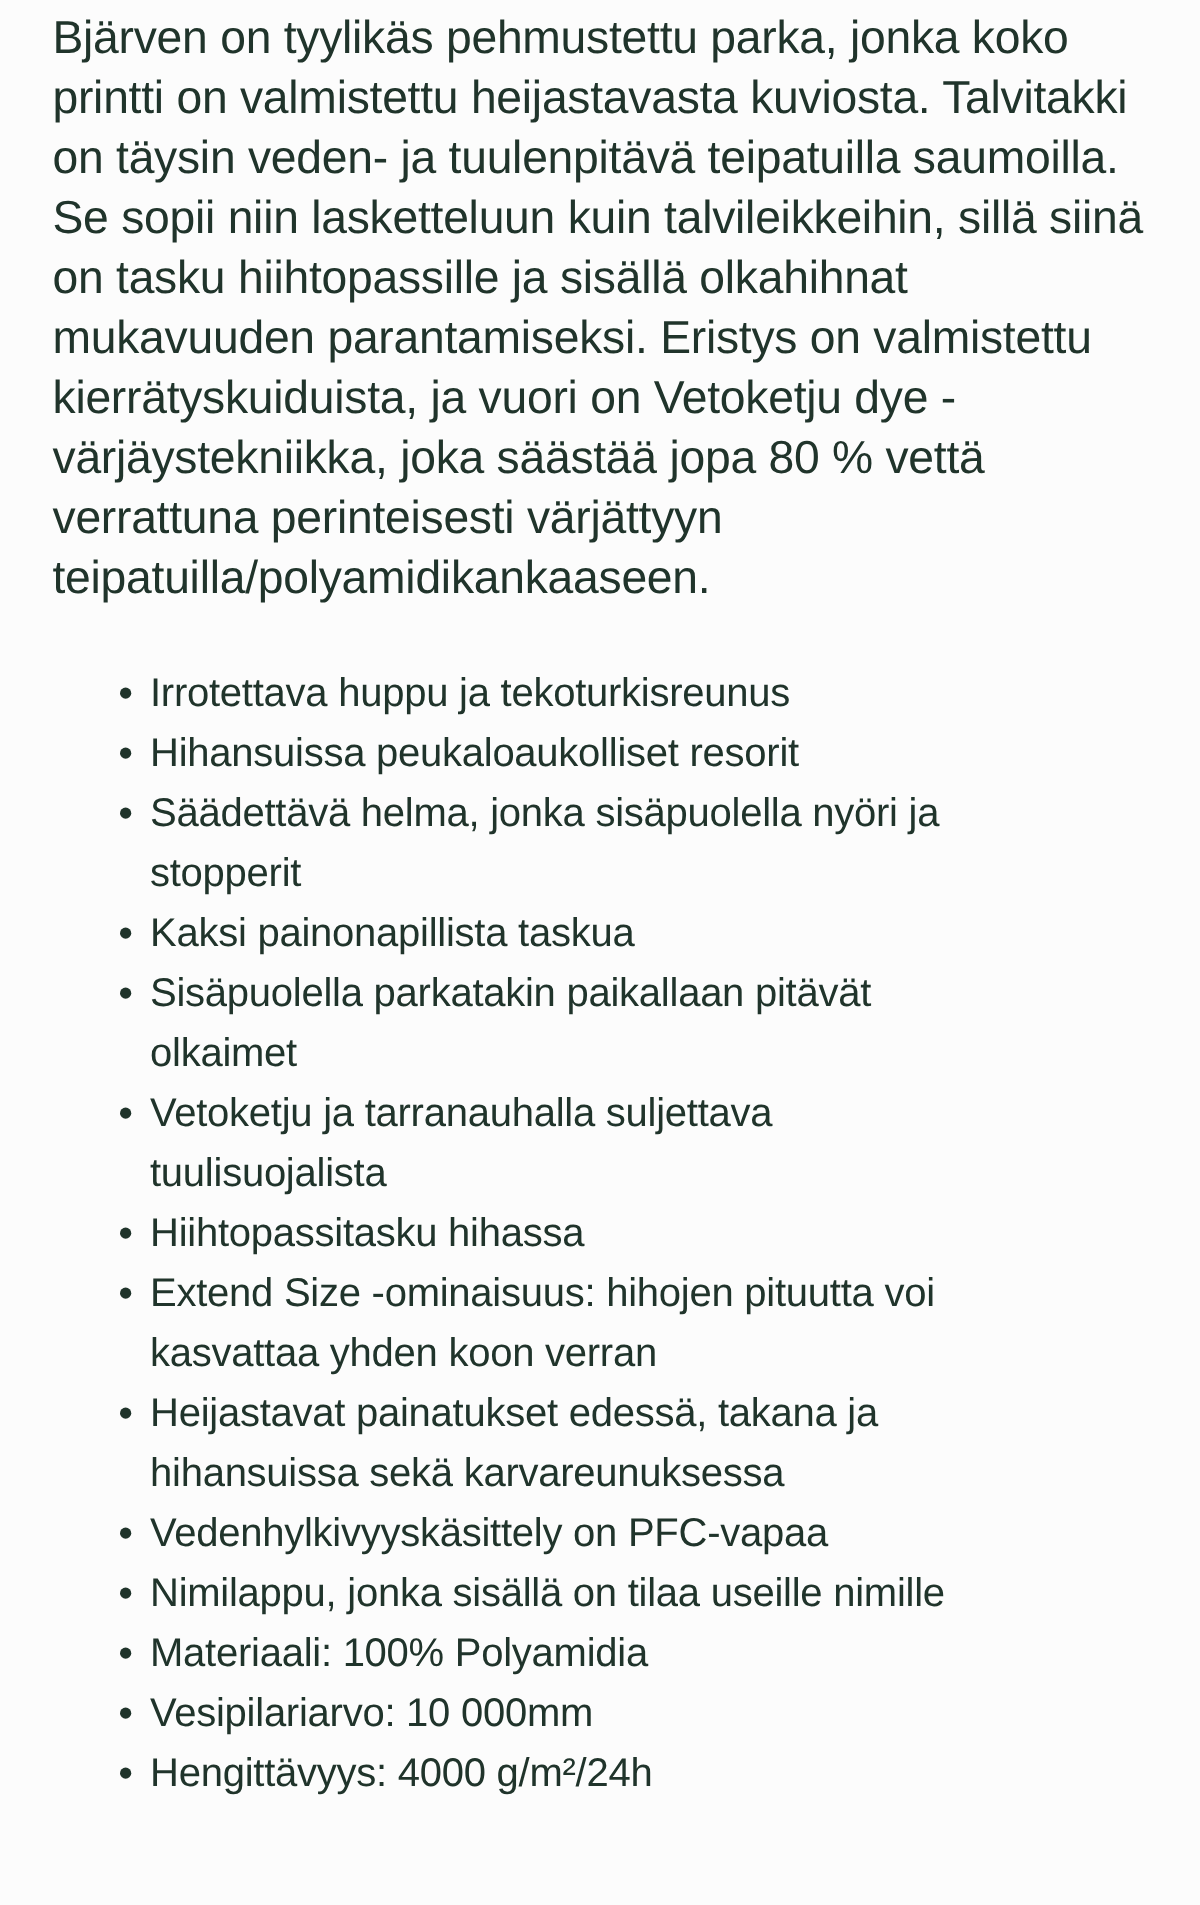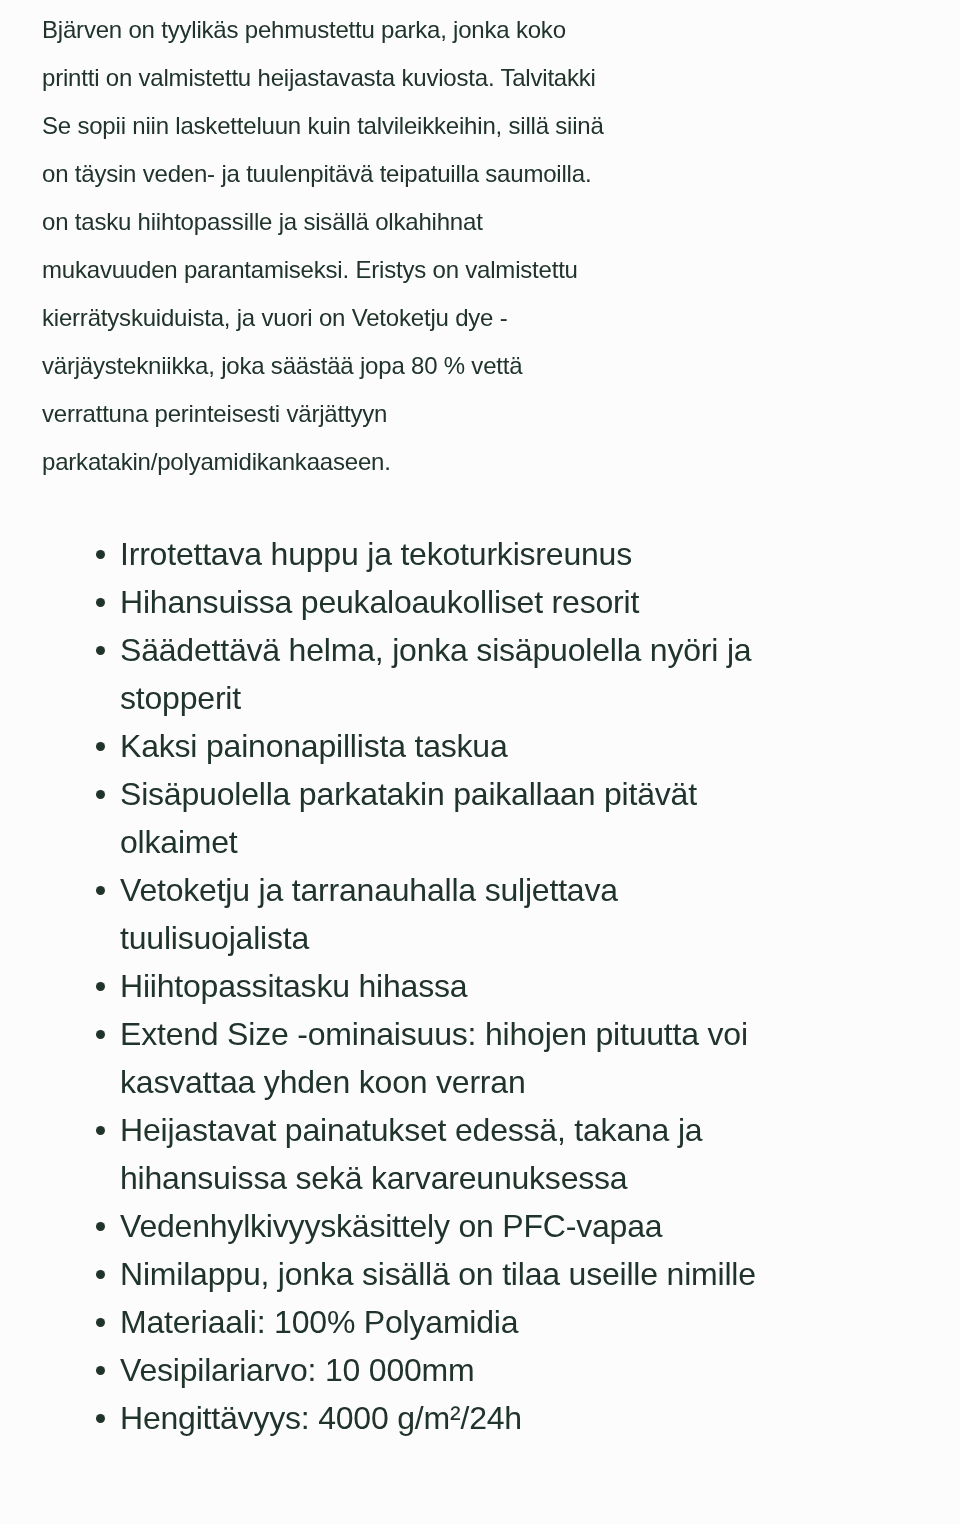--- a/index.html
+++ b/index.html
@@ -11,21 +11,21 @@
     min-height: 1524px;
     background: #fcfcfc;
     color: #20342b;
     font-family: "Liberation Sans", sans-serif;
     -webkit-font-smoothing: antialiased;
   }
   .content {
     padding: 6px 48px 34px 42px;
   }
   .para-line {
-    font-size: 24px;
+    font-size: 37px;
     line-height: 48px;
     letter-spacing: -0.2px;
     white-space: nowrap;
   }
   ul.features {
     list-style: none;
     margin: 44px 0 16px 0;
     padding: 0;
     width: 758px;
   }
@@ -50,35 +50,35 @@
 <body>
 
 <main class="content">
 
   <div class="para">
 
       <div class="para-line">Bjärven on tyylikäs pehmustettu parka, jonka koko</div>
 
       <div class="para-line">printti on valmistettu heijastavasta kuviosta. Talvitakki</div>
 
+      <div class="para-line">on täysin veden- ja tuulenpitävä teipatuilla saumoilla.</div>
+
       <div class="para-line">Se sopii niin lasketteluun kuin talvileikkeihin, sillä siinä</div>
-
-      <div class="para-line">on täysin veden- ja tuulenpitävä teipatuilla saumoilla.</div>
 
       <div class="para-line">on tasku hiihtopassille ja sisällä olkahihnat</div>
 
       <div class="para-line">mukavuuden parantamiseksi. Eristys on valmistettu</div>
 
       <div class="para-line">kierrätyskuiduista, ja vuori on Vetoketju dye -</div>
 
       <div class="para-line">värjäystekniikka, joka säästää jopa 80 % vettä</div>
 
       <div class="para-line">verrattuna perinteisesti värjättyyn</div>
 
-      <div class="para-line">parkatakin/polyamidikankaaseen.</div>
+      <div class="para-line">teipatuilla/polyamidikankaaseen.</div>
     </div>
 
   <ul class="features">
 
       <li class="feature">
         <span class="bullet"></span>
         <span class="feature-text">Irrotettava huppu ja tekoturkisreunus</span>
       </li>
 
       <li class="feature">

